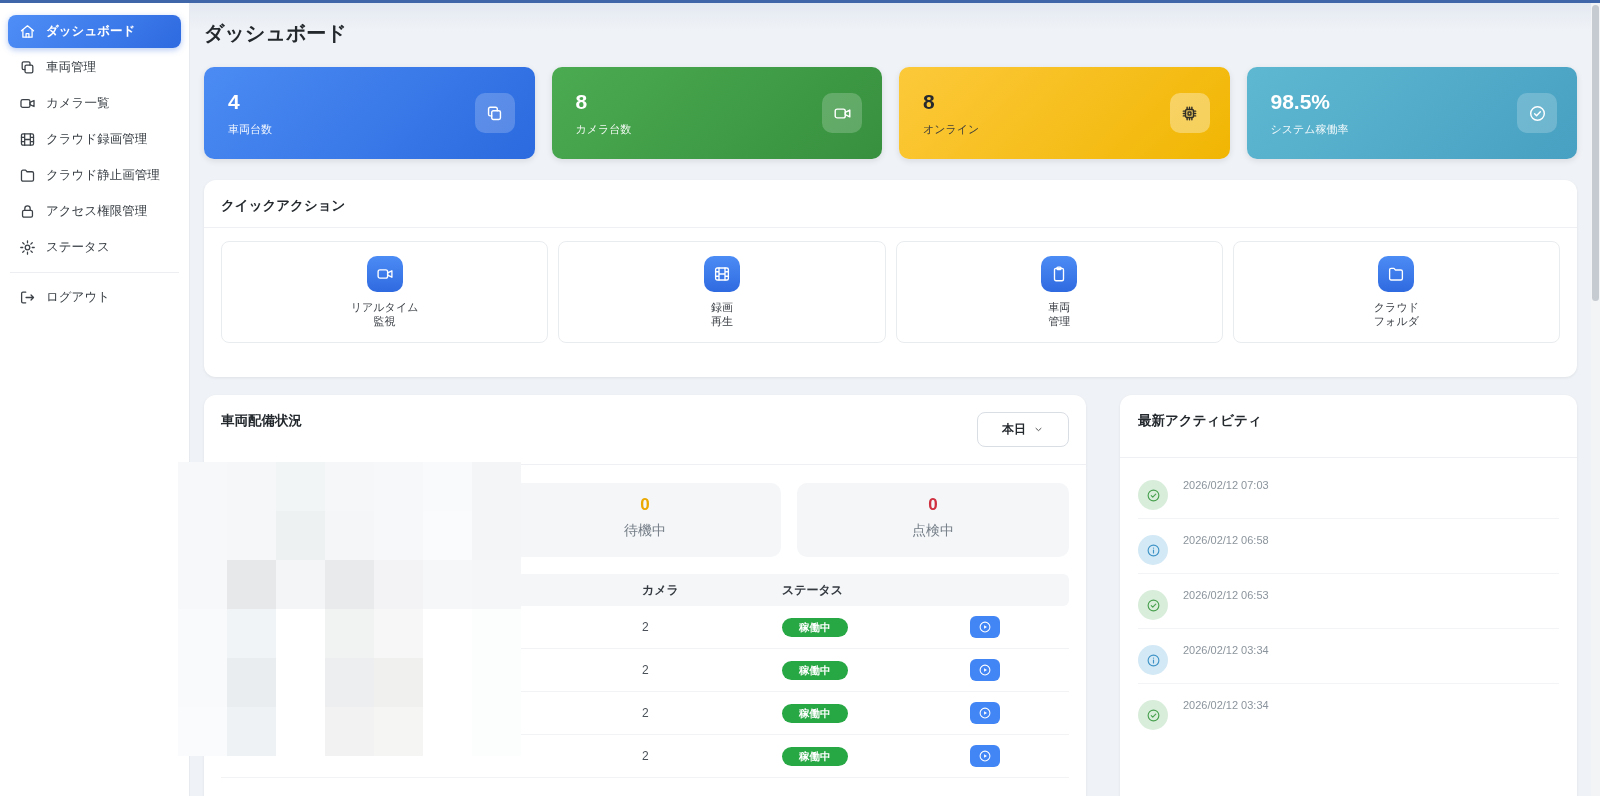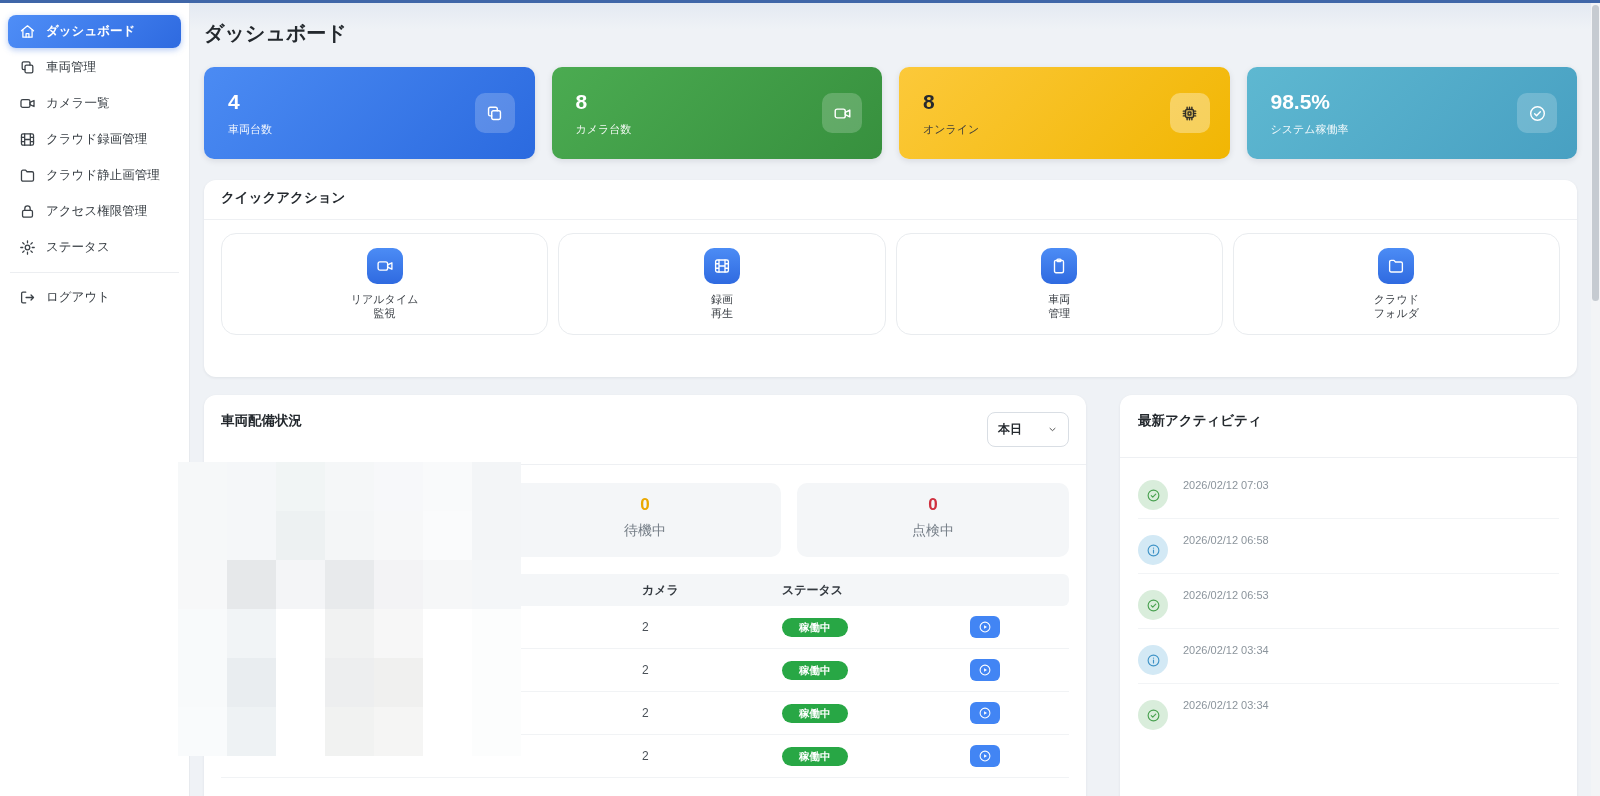--- a/index.html
+++ b/index.html
@@ -43,35 +43,35 @@
   .t-yellow .card-icon{background:rgba(255,255,255,.34);color:#322f26;}
   .t-teal{background:linear-gradient(135deg,#5eb8d1,#48a0c2);}
 
   
   .panel{position:absolute;background:#fff;border-radius:12px;
     box-shadow:0 1px 3px rgba(16,24,40,.07);box-sizing:border-box;z-index:2;}
   .panel-title{font-size:13.5px;font-weight:700;color:#24292e;}
 
   
   .qa-panel{left:204px;top:180px;width:1373px;height:197px;}
-  .qa-head{padding:8px 17px 12px;border-bottom:1px solid #eef0f3;}
+  .qa-head{padding:16px 17px 12px;border-bottom:1px solid #eef0f3;}
   .qa-grid{margin:13px 17px 0;display:grid;grid-template-columns:repeat(4,1fr);gap:10px;}
-  .qa-card{height:102px;border:1px solid #e9ecef;border-radius:15px;display:flex;flex-direction:column;
+  .qa-card{height:102px;border:1px solid #e9ecef;border-radius:8px;display:flex;flex-direction:column;
     align-items:center;justify-content:center;cursor:pointer;box-sizing:border-box;background:#fff;}
   .qa-icon{width:36px;height:36px;border-radius:10px;background:linear-gradient(180deg,#4c8cf5,#2f6ae0);
     color:#fff;display:flex;align-items:center;justify-content:center;}
   .qa-icon svg{width:18px;height:18px;}
   .qa-label{margin-top:8px;font-size:11px;line-height:14px;color:#3a3f45;text-align:center;font-weight:500;}
 
   
   .dep-panel{left:204px;top:395px;width:882px;height:430px;}
   .dep-head{display:flex;justify-content:space-between;
     padding:17px;border-bottom:1px solid #eef0f3;}
-  .select{display:flex;align-items:center;gap:25px;border:1px solid #d9dee4;border-radius:8px;
-    padding:8px 10px;font-size:12px;font-weight:600;color:#24292e;background:#fff;cursor:pointer;}
+  .select{display:flex;align-items:center;gap:7px;border:1px solid #d9dee4;border-radius:8px;
+    padding:8px 24px;font-size:12px;font-weight:600;color:#24292e;background:#fff;cursor:pointer;}
   .select svg{width:11px;height:11px;color:#333;}
   .dep-stats{margin:18px 17px 0;display:grid;grid-template-columns:repeat(3,1fr);gap:16px;}
   .dep-box{height:74px;background:#f4f6f8;border-radius:10px;text-align:center;
     box-sizing:border-box;padding-top:13px;}
   .dep-box .num{font-size:17px;font-weight:700;line-height:18px;}
   .dep-box .lbl{font-size:14px;color:#757e87;margin-top:8px;}
   .t-amber .num{color:#eaa800;}
   .t-red .num{color:#cf2f3e;}
 
   .dep-table{margin:17px 17px 0;}

